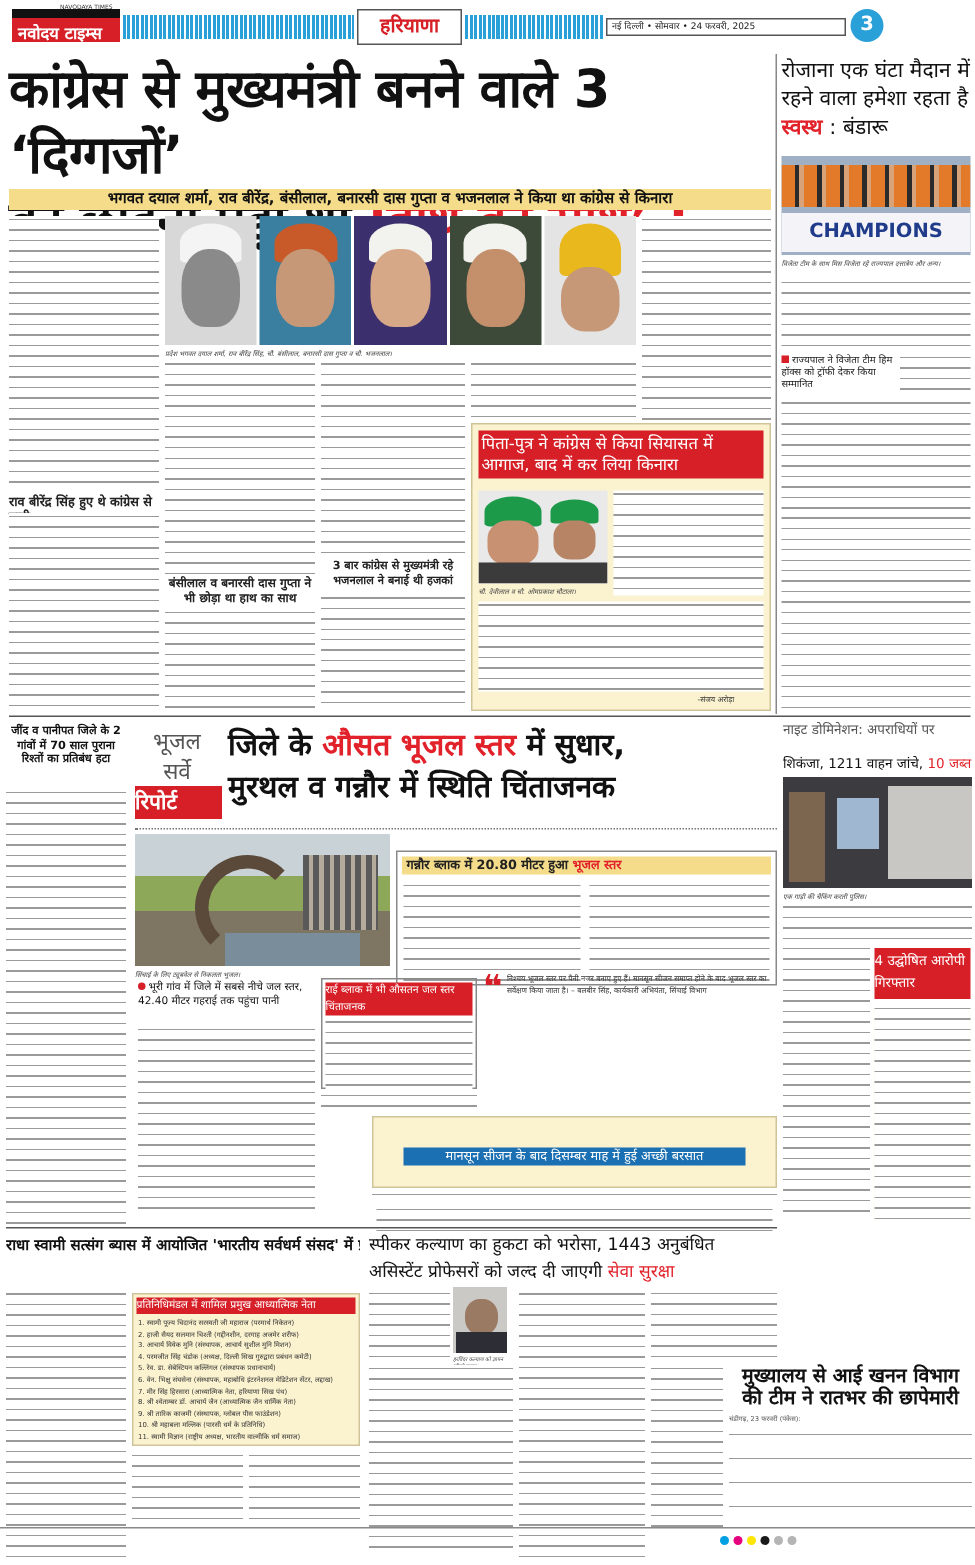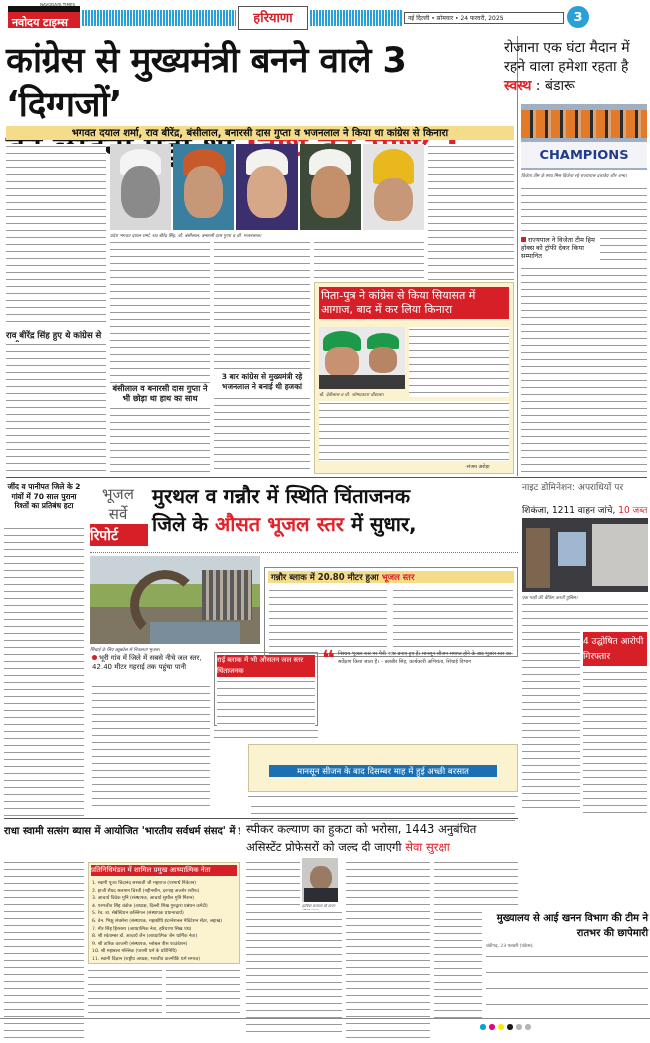--- a/index.html
+++ b/index.html
@@ -97,21 +97,21 @@
     <div style="position:absolute;left:50px;top:20px;width:28px;height:26px;background:#b78466;border-radius:40%"></div>
     <div style="position:absolute;left:0;top:48px;width:86px;height:14px;background:#3b3b3b"></div>
   </div>
   <div class="abs caption" style="left:4px;top:108px;width:86px">चौ. देवीलाल व चौ. ओमप्रकाश चौटाला।</div>
   <div class="abs txt txtcol" style="left:94px;top:44px;width:100px;height:70px"></div>
   <div class="abs txt txtcol" style="left:4px;top:118px;width:190px;height:60px"></div>
   <div class="abs" style="left:150px;top:180px;font-size:5px;color:#333">-संजय अरोड़ा</div>
 </div>
 
 <div class="abs vrule" style="left:517px;top:36px;height:440px"></div>
-<div class="abs" style="left:504px;top:38px;width:126px;font-size:14px;line-height:19px;color:#111">
+<div class="abs" style="left:521px;top:38px;width:126px;font-size:14px;line-height:19px;color:#111">
   <span>रोजाना एक घंटा मैदान में रहने वाला हमेशा रहता है</span>
   <span style="color:#e2222a;font-weight:bold">स्वस्थ</span>
   <span>: बंडारू</span>
 </div>
 <div class="abs" style="left:521px;top:104px;width:126px;height:66px;background:#9fb0c4;overflow:hidden">
   <div style="position:absolute;left:0;top:6px;width:126px;height:28px;background:repeating-linear-gradient(90deg,#e37a2a 0 9px,#2b2b2b 9px 12px,#d9a37a 12px 15px)"></div>
   <div style="position:absolute;left:0;top:38px;width:126px;height:26px;background:#f4f4f8;color:#1f3b8a;font-weight:bold;font-size:13px;text-align:center;line-height:26px">CHAMPIONS</div>
 </div>
 <div class="abs caption" style="left:521px;top:172px;width:126px">विजेता टीम के साथ मिस विजेता रहे राज्यपाल दत्तात्रेय और अन्य।</div>
 <div class="abs txt txtcol" style="left:521px;top:186px;width:126px;height:48px"></div>
@@ -123,22 +123,22 @@
 
 <div class="abs" style="left:4px;top:482px;width:80px;font-size:7.5px;font-weight:bold;line-height:9.5px;text-align:center;color:#111">जींद व पानीपत जिले के 2 गांवों में 70 साल पुराना रिश्तों का प्रतिबंध हटा</div>
 <div class="abs txt txtcol" style="left:4px;top:526px;width:80px;height:290px"></div>
 
 <div class="abs" style="left:92px;top:484px;width:52px;font-size:15px;color:#555;text-align:center;line-height:20px">
   <div>भूजल</div>
   <div>सर्वे</div>
 </div>
 <div class="abs redbox" style="left:90px;top:524px;width:58px;height:22px;font-size:14px;line-height:22px">रिपोर्ट</div>
 <div class="abs" style="left:152px;top:482px;width:366px;font-size:20px;font-weight:bold;line-height:28px;color:#111">
+  <div><span>जिले के </span><span style="color:#e2222a">औसत भूजल स्तर</span><span> में सुधार,</span></div>
   <div>मुरथल व गन्नौर में स्थिति चिंताजनक</div>
-  <div><span>जिले के </span><span style="color:#e2222a">औसत भूजल स्तर</span><span> में सुधार,</span></div>
 </div>
 <div class="abs" style="left:90px;top:552px;width:428px;border-top:1px dotted #777"></div>
 
 <div class="abs" style="left:90px;top:556px;width:170px;height:88px;background:linear-gradient(#c9d3d7 0 32%,#8ea85a 32% 58%,#7e7562 58%);overflow:hidden">
   <div style="position:absolute;left:40px;top:14px;width:70px;height:70px;border:9px solid #5b4a3a;border-radius:50%;border-bottom-color:transparent;border-right-color:transparent"></div>
   <div style="position:absolute;left:112px;top:14px;width:50px;height:50px;background:repeating-linear-gradient(90deg,#5a5a5a 0 4px,#b4ab9c 4px 7px)"></div>
   <div style="position:absolute;left:60px;top:66px;width:90px;height:22px;background:#7a8d9a"></div>
 </div>
 <div class="abs caption" style="left:90px;top:646px;width:170px">सिंचाई के लिए ट्यूबवेल से निकलता भूजल।</div>
 <div class="abs" style="left:92px;top:654px;width:118px;font-size:7px;line-height:9px;color:#111"><span style="display:inline-block;width:5px;height:5px;border-radius:50%;background:#d61f26;margin-right:2px"></span><span>भूरी गांव में जिले में सबसे नीचे जल स्तर, 42.40 मीटर गहराई तक पहुंचा पानी</span></div>
@@ -211,21 +211,21 @@
 <div class="abs txt txtcol" style="left:246px;top:860px;width:54px;height:48px"></div>
 <div class="abs" style="left:302px;top:858px;width:36px;height:44px;background:#cbc9c6;overflow:hidden">
   <div style="position:absolute;left:8px;top:8px;width:22px;height:24px;border-radius:45%;background:#9b7a63"></div>
   <div style="position:absolute;left:2px;top:30px;width:34px;height:14px;background:#2d2d35"></div>
 </div>
 <div class="abs caption" style="left:302px;top:903px;width:40px;font-size:3.5px">हरविंदर कल्याण को ज्ञापन सौंपते हुकटा।</div>
 <div class="abs txt txtcol" style="left:246px;top:910px;width:96px;height:128px"></div>
 <div class="abs txt txtcol" style="left:346px;top:860px;width:84px;height:178px"></div>
 <div class="abs txt txtcol" style="left:434px;top:860px;width:84px;height:46px"></div>
 
-<div class="abs" style="left:486px;top:910px;width:162px;font-size:10px;font-weight:bold;line-height:15px;text-align:right;color:#111">मुख्यालय से आई खनन विभाग की टीम ने रातभर की छापेमारी</div>
+<div class="abs" style="left:486px;top:910px;width:162px;font-size:13px;font-weight:bold;line-height:15px;text-align:center;color:#111">मुख्यालय से आई खनन विभाग की टीम ने रातभर की छापेमारी</div>
 <div class="abs" style="left:486px;top:942px;width:162px;font-size:4.5px;color:#555">चंडीगढ़, 23 फरवरी (पंकेस):</div>
 <div class="abs txt" style="left:486px;top:950px;width:162px;height:60px;background:repeating-linear-gradient(#fff 0 6px,#9a9a9a 6px 7px,#fff 7px 16px)"></div>
 <div class="abs txt txtcol" style="left:434px;top:910px;width:48px;height:110px"></div>
 <div class="abs hrule" style="left:0;top:1018px;width:650px;background:#888"></div>
 <div class="abs dots" id="dots-l" style="left:480px;top:1024px">
     <div class="dot" style="background: rgb(0, 160, 227);"></div>
     <div class="dot" style="background: rgb(229, 0, 126);"></div>
     <div class="dot" style="background: rgb(255, 230, 0);"></div>
     <div class="dot" style="background: rgb(26, 26, 26);"></div>
     <div class="dot" style="background: rgb(181, 181, 181);"></div>

